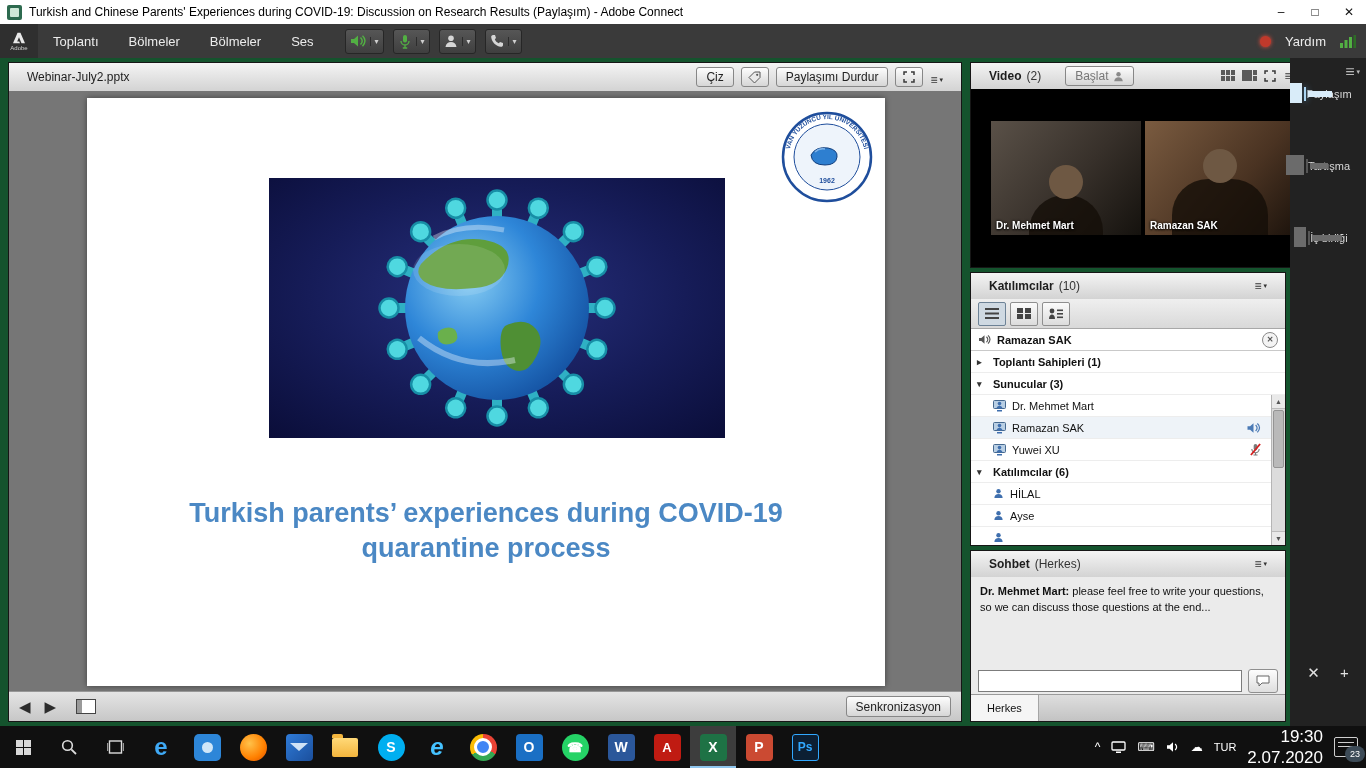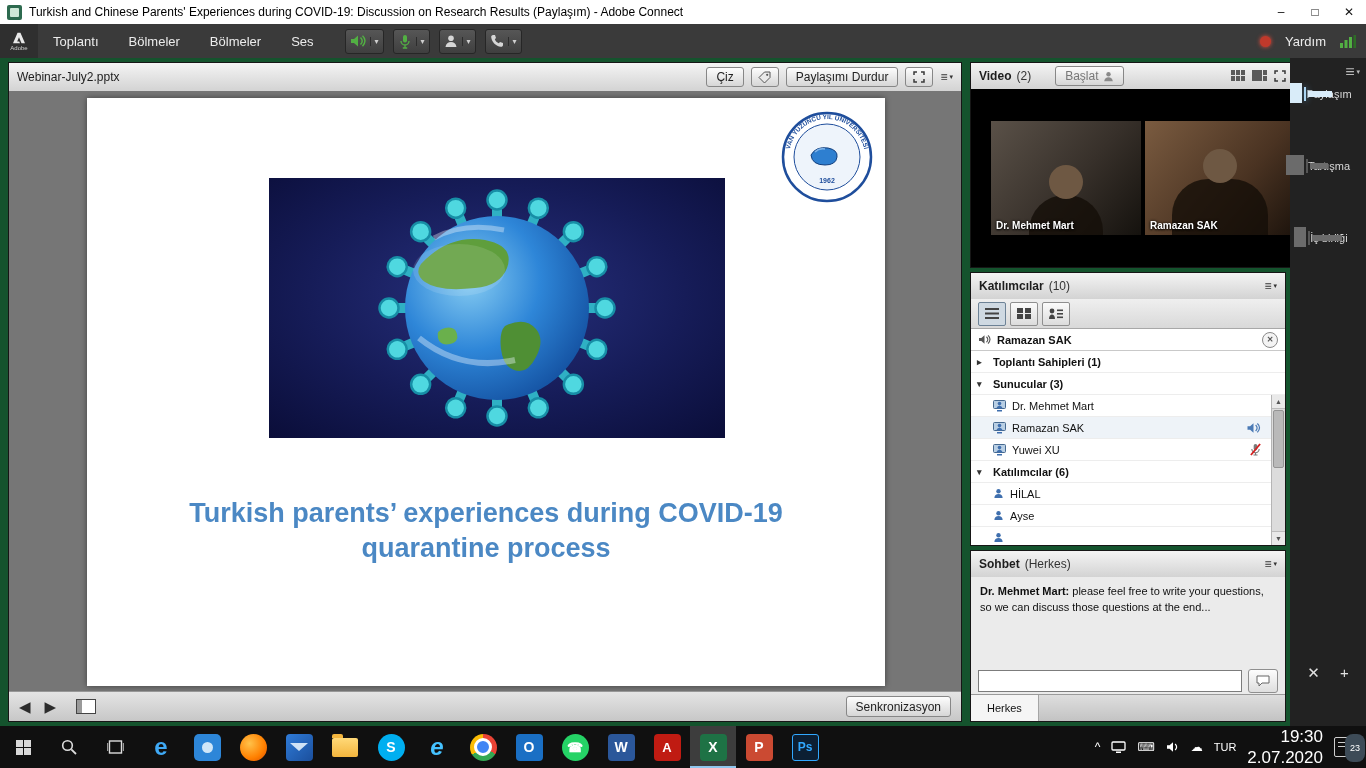--- a/index.html
+++ b/index.html
@@ -21,33 +21,33 @@
   .mitem{padding:0 15px;height:100%;display:flex;align-items:center;}
   .agrp{display:flex;gap:9px;margin-left:16px;align-items:center;}
   .ctl{height:23px;background:linear-gradient(#565656,#3f3f3f);border:1px solid #262626;border-radius:3px;
        display:flex;align-items:center;padding:0 4px;}
   .ctl .caret{border-left:1px solid #2c2c2c;margin-left:4px;padding-left:4px;font-size:8px;color:#cfcfcf;}
   .mright{margin-left:auto;display:flex;align-items:center;gap:14px;padding-right:10px;}
   .rec{width:11px;height:11px;border-radius:50%;background:#c0392b;box-shadow:0 0 4px #e74c3c;font-size:0;}
   
   .pod{position:absolute;background:#e9e9e9;border:1px solid #161616;box-sizing:border-box;}
   .pod-h{height:26px;background:linear-gradient(#f4f4f4,#d3d3d3);border-bottom:1px solid #9b9b9b;
-         display:flex;align-items:center;padding:0 8px;font-size:12px;color:#1d1d1d;}
+         display:flex;align-items:center;padding:0 18px;font-size:12px;color:#1d1d1d;}
   .pod-h .t{font-weight:bold;}
   .pod-h .c{margin-left:5px;color:#333;}
   .opts{margin-left:auto;display:flex;align-items:center;gap:2px;color:#333;}
   .opts .l{font-size:12px;}
   .opts .v{font-size:7px;}
   .hbtn{height:20px;padding:0 9px;background:linear-gradient(#fdfdfd,#d6d6d6);border:1px solid #878787;
         border-radius:3px;font-size:12px;color:#222;display:flex;align-items:center;gap:4px;box-sizing:border-box;}
   .ibtn{width:28px;justify-content:center;padding:0;}
   
   .share{left:8px;top:62px;width:954px;height:660px;}
   .share .pod-h{height:28px;}
-  .share-h-btns{margin-left:auto;display:flex;align-items:center;gap:7px;}
+  .share-h-btns{margin-left:auto;display:flex;align-items:flex-end;gap:7px;}
   .share-body{position:absolute;top:28px;left:0;right:0;bottom:30px;background:#767676;}
   .slide{position:absolute;left:78px;top:7px;width:798px;height:588px;background:#fff;box-shadow:0 0 6px rgba(0,0,0,.45);}
   .virus{position:absolute;left:182px;top:80px;}
   .unilogo{position:absolute;right:12px;top:13px;}
   .slide-title{position:absolute;left:0;right:0;top:398px;text-align:center;color:#4b88c4;
                font-weight:bold;font-size:27px;line-height:1.3;}
   .share-foot{position:absolute;left:0;right:0;bottom:0;height:30px;background:linear-gradient(#e4e4e4,#c7c7c7);
               border-top:1px solid #979797;display:flex;align-items:center;padding:0 10px;box-sizing:border-box;}
   .nav-ar{font-size:15px;color:#2c2c2c;margin-right:14px;}
   .panel-ico{width:18px;height:13px;border:1px solid #444;background:#fff;position:relative;margin-left:6px;}
@@ -143,21 +143,21 @@
   .g-xls{background:#1e7245;border-radius:4px;font-size:14px;}
   .g-ppt{background:#cb4a32;border-radius:4px;font-size:14px;}
   .g-ps{background:#0c1f33;border:1px solid #31a8ff;border-radius:3px;color:#31a8ff;font-size:12px;}
   .tray{margin-left:auto;display:flex;align-items:center;gap:11px;padding-right:8px;color:#fff;}
   .tray .tico{font-size:12px;color:#fff;display:flex;align-items:center;}
   .lang{font-size:11px;text-align:right;}
   .clock{font-size:17px;text-align:right;line-height:1.25;}
   .notif{position:relative;width:22px;height:18px;border:1px solid #cfcfcf;border-radius:2px;}
   .notif::before{content:"";position:absolute;left:3px;right:3px;top:4px;height:1px;background:#cfcfcf;box-shadow:0 4px 0 #cfcfcf;}
   .badge{position:absolute;right:-8px;bottom:-6px;min-width:16px;height:16px;border-radius:8px;background:#3d4b57;
-         color:#fff;font-size:9px;display:flex;align-items:center;justify-content:center;padding:6px 2px;}
+         color:#fff;font-size:9px;display:flex;align-items:center;justify-content:center;padding:0 2px;}
 </style>
 </head>
 <body>
 
 <div class="screen">
 
   <div class="titlebar">
     <span class="app-ico"></span>
     <span>Turkish and Chinese Parents' Experiences during COVID-19: Discussion on Research Results (Paylaşım) - Adobe Connect</span>
     <span class="win-ctl">

